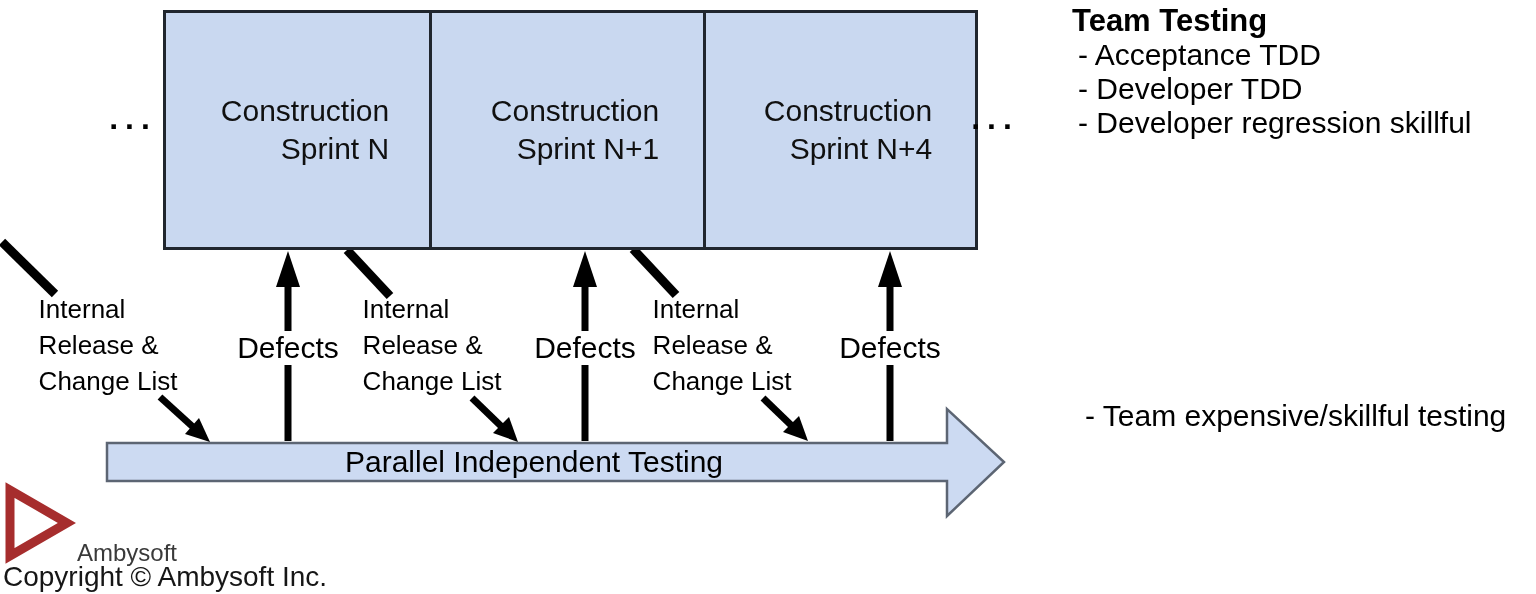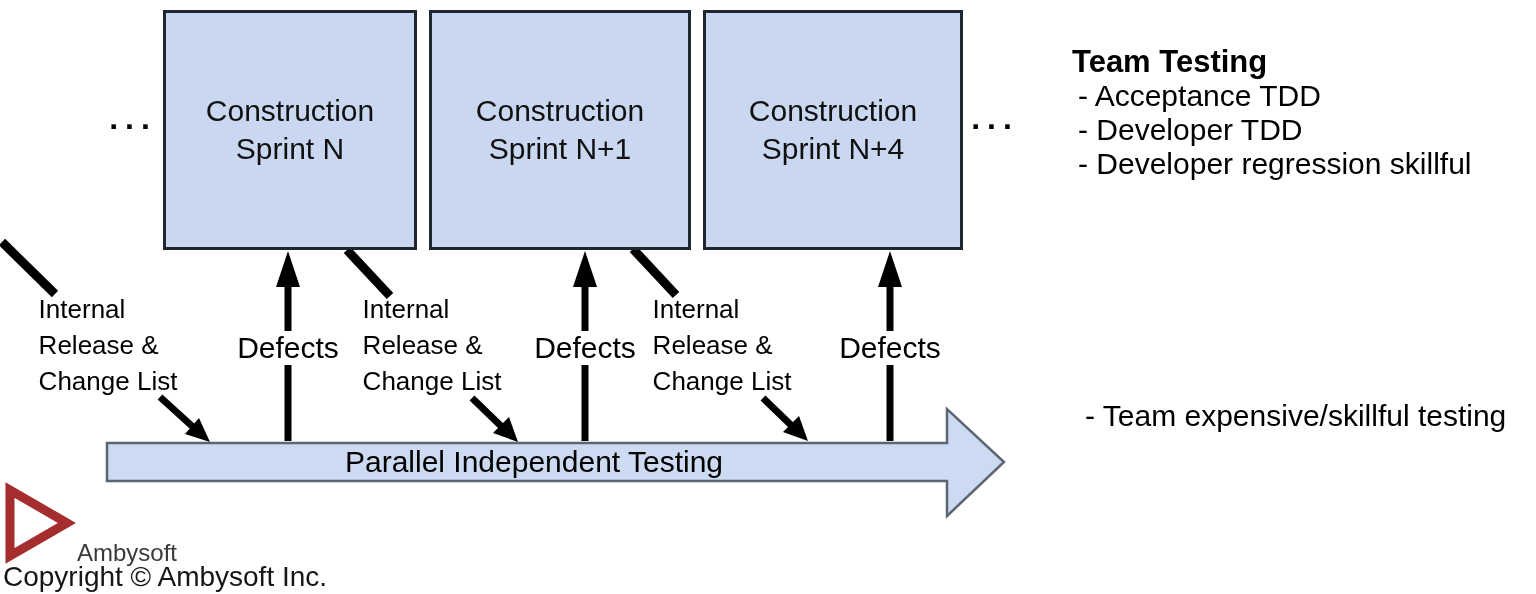--- a/index.html
+++ b/index.html
@@ -5,22 +5,22 @@
   html,body{margin:0;padding:0;background:#ffffff;}
   #canvas{
     position:relative;width:1536px;height:594px;background:#ffffff;overflow:hidden;
     font-family:"Liberation Sans", sans-serif;color:#0a0a0a;
   }
   #svg-layer{position:absolute;left:0;top:0;width:1536px;height:594px;}
 
   .sprint-box{
     position:absolute;top:10px;height:234px;
     background:#c9d8f0;border:3px solid #20262e;
-    display:flex;align-items:center;justify-content:center;text-align:center;
-    font-size:30px;line-height:38px;color:#101010;
+    display:flex;align-items:center;justify-content:center;text-align:right;
+    font-size:30px;line-height:38px;color:#101010;padding-left:15px;
   }
   #sprint-0{left:163px;width:248px;}
   #sprint-1{left:429px;width:256px;}
   #sprint-2{left:703px;width:254px;}
   .sprint-label span{display:block;}
 
   .ellipsis{
     position:absolute;top:95px;width:64px;height:46px;line-height:46px;
     text-align:center;font-size:32px;font-weight:bold;letter-spacing:7px;color:#000;
   }
@@ -44,21 +44,21 @@
   #release-1{left:432px;}
   #release-2{left:722px;}
   .release-label span{display:block;}
 
   #bar-label{
     position:absolute;left:120px;top:446px;width:828px;text-align:center;
     font-size:30px;line-height:32px;color:#000;
   }
 
   .note-block{position:absolute;left:1072px;width:462px;font-size:30px;line-height:34px;color:#000;}
-  #team-block{top:3px;margin-top:41px;}
+  #team-block{top:3px;}
   #independent-block{top:399px;}
   .note-title{font-weight:bold;font-size:31px;line-height:35px;}
   .note-item{display:block;}
   #team-block .note-item{padding-left:6px;}
   #independent-block .note-item{padding-left:13px;}
 
   #logo-text{position:absolute;left:77px;top:540px;font-size:24px;line-height:26px;color:#3a3a3a;}
   #copyright{position:absolute;left:3px;top:561px;font-size:28px;line-height:32px;color:#161616;}
 </style>
 </head>

